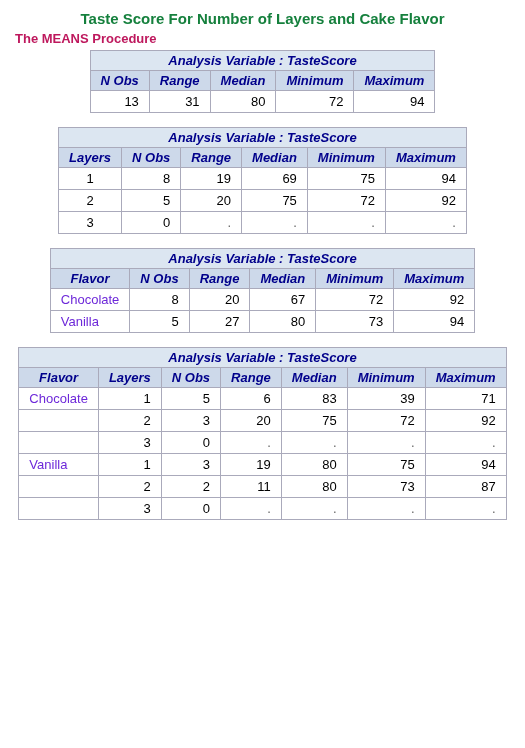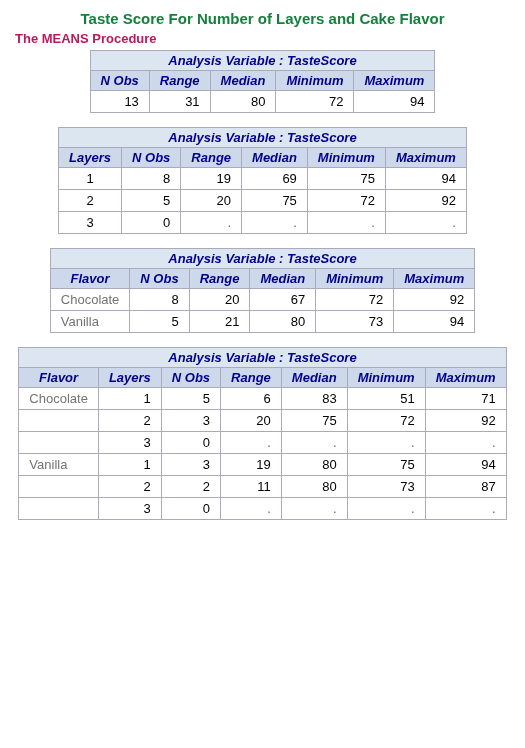--- a/index.html
+++ b/index.html
@@ -50,21 +50,21 @@
     }
     tbody tr td {
       border: 1px solid #aab;
       padding: 3px 10px;
       text-align: right;
       font-size: 13px;
       color: #000;
     }
     tbody tr td.left-col {
       text-align: left;
-      color: #737373;
+      color: #6d28d9;
     }
     .dot {
       color: #666;
     }
   </style>
 </head>
 <body>
 
 <h1>Taste Score For Number of Layers and Cake Flavor</h1>
 <h2>The MEANS Procedure</h2>
@@ -159,21 +159,21 @@
           <td class="left-col">Chocolate</td>
           <td>8</td>
           <td>20</td>
           <td>67</td>
           <td>72</td>
           <td>92</td>
         </tr>
         <tr>
           <td class="left-col">Vanilla</td>
           <td>5</td>
-          <td>21</td>
+          <td>27</td>
           <td>80</td>
           <td>73</td>
           <td>94</td>
         </tr>
       </tbody>
   </table>
 </div>
 
 <div class="table-section">
   <table>
@@ -191,21 +191,21 @@
           <th>Maximum</th>
         </tr>
     </thead>
     <tbody id="table4-body">
     <tr>
           <td class="left-col">Chocolate</td>
           <td style="text-align: right;">1</td>
           <td>5</td>
           <td>6</td>
           <td>83</td>
-          <td>51</td>
+          <td>39</td>
           <td>71</td>
         </tr>
         <tr>
           <td class="left-col" style="text-align: left;"></td>
           <td style="text-align: right;">2</td>
           <td>3</td>
           <td>20</td>
           <td>75</td>
           <td>72</td>
           <td>92</td>

